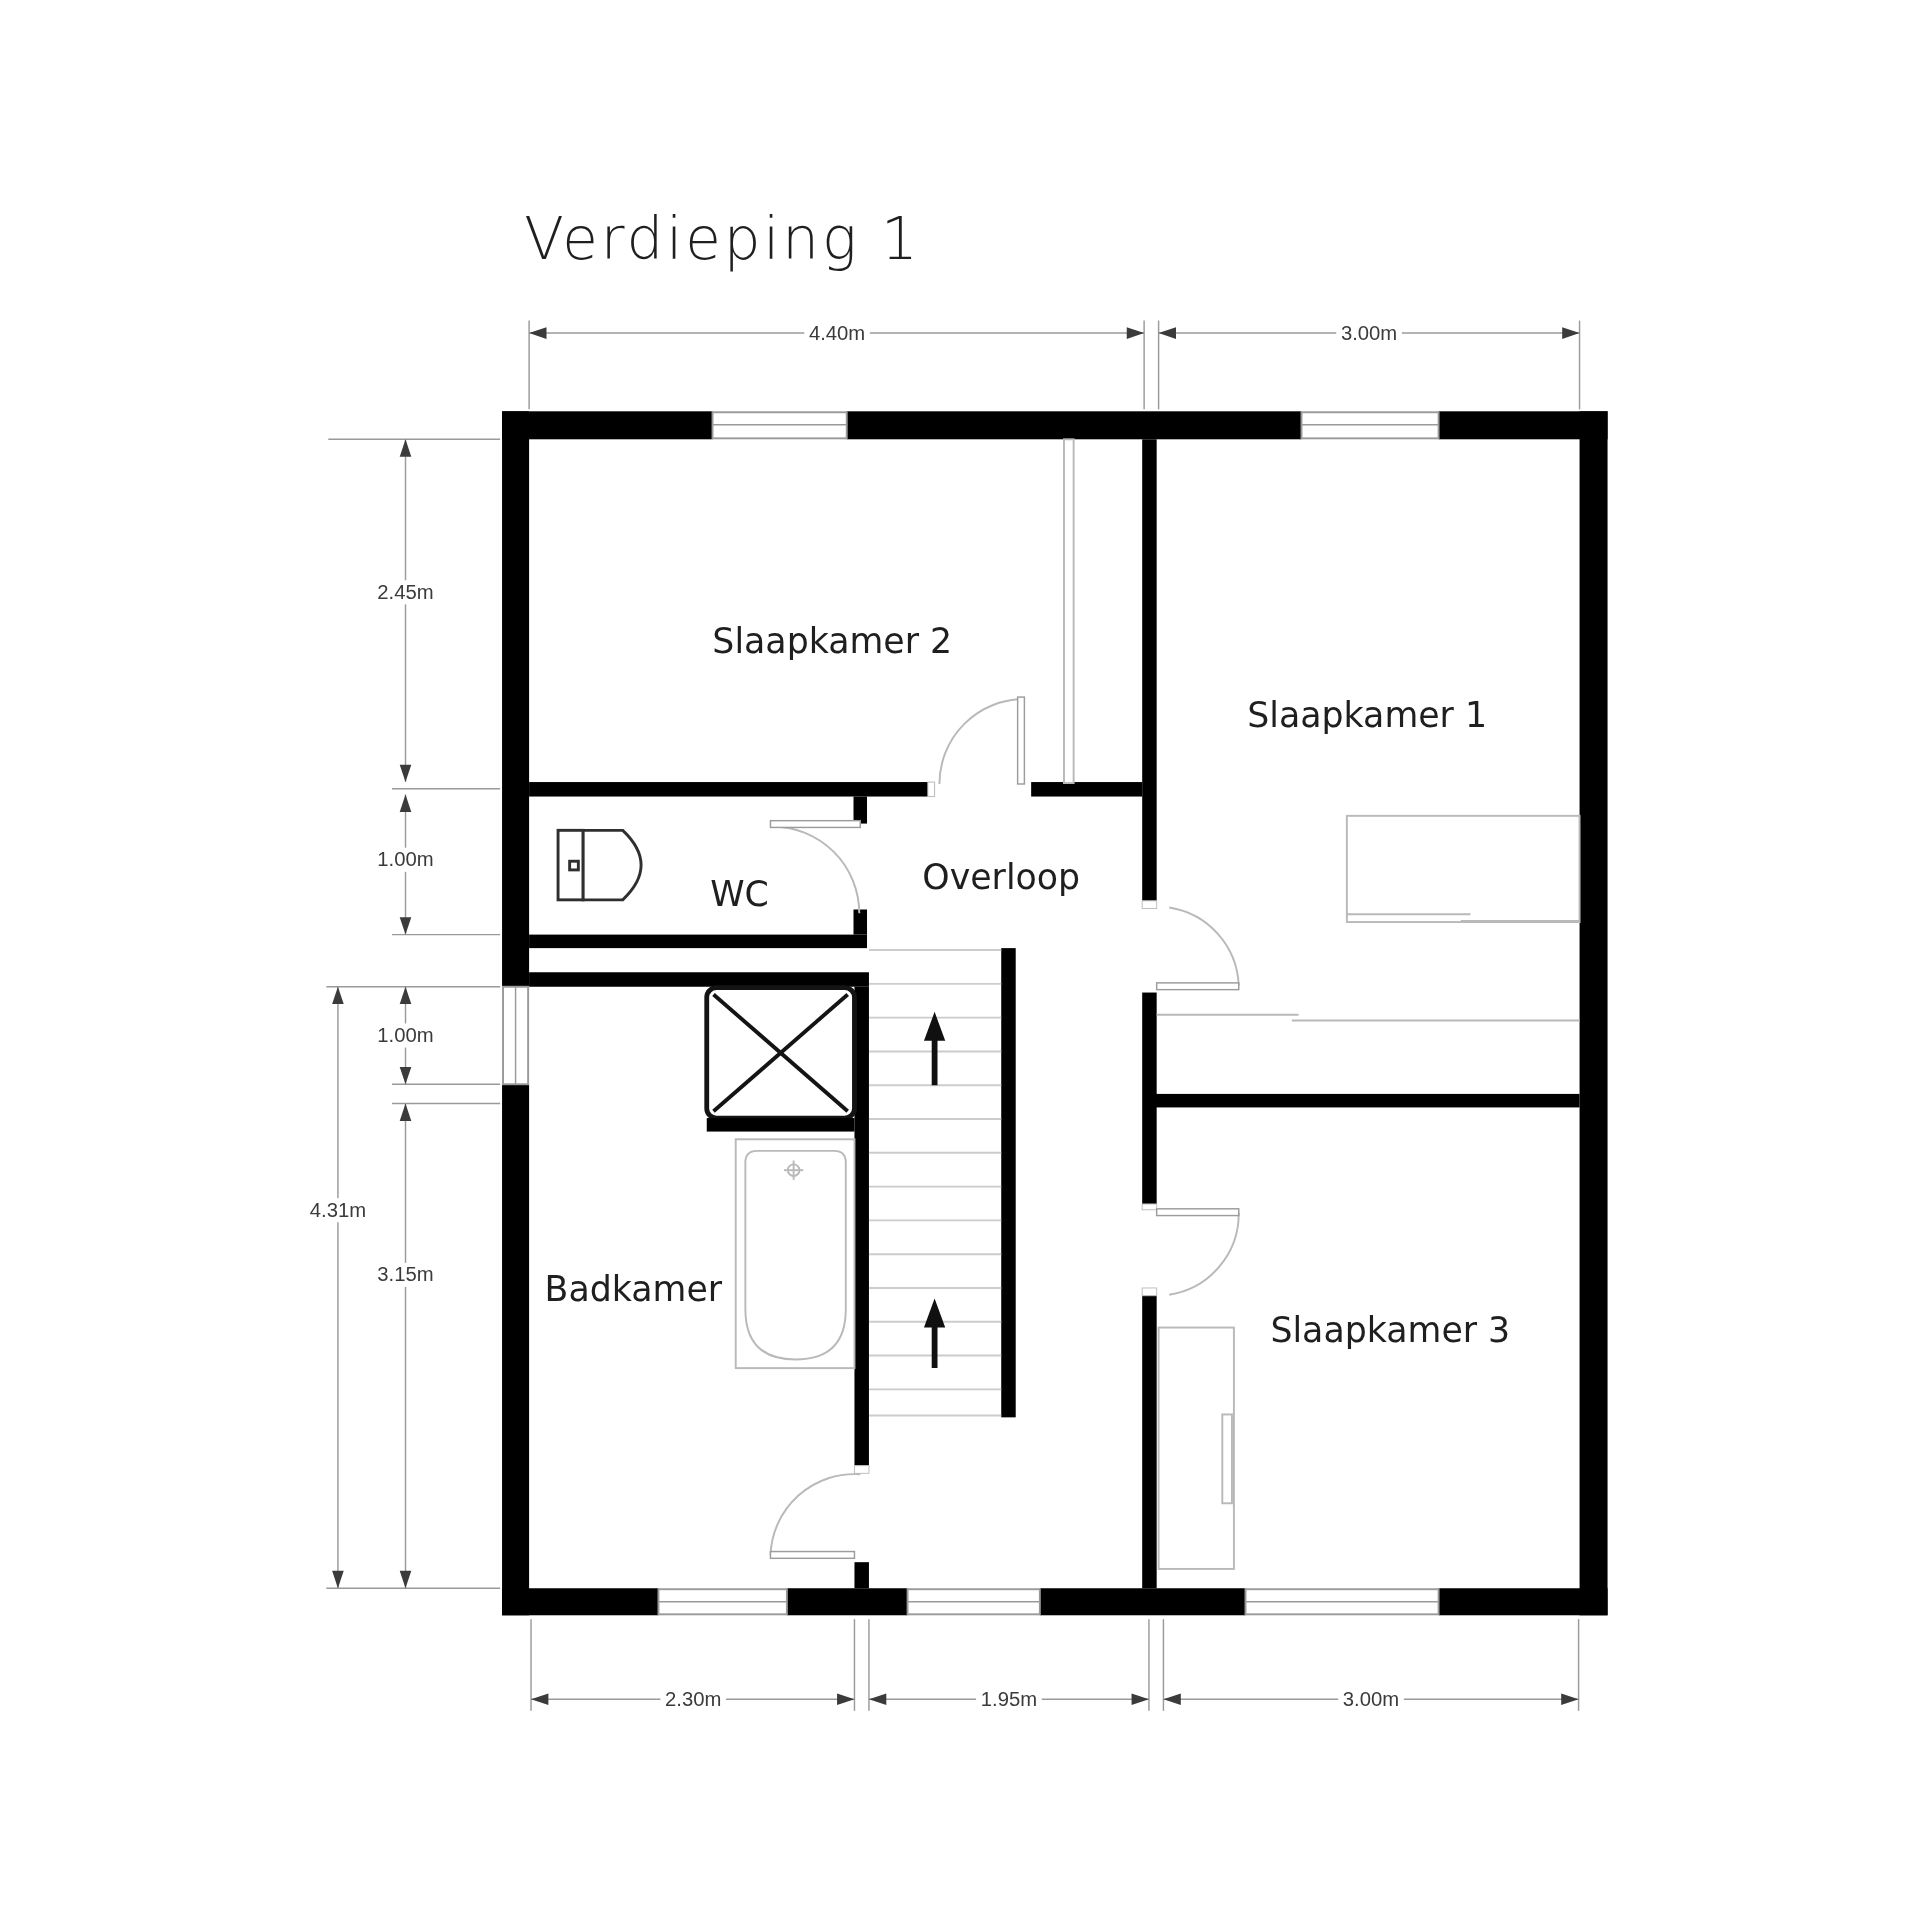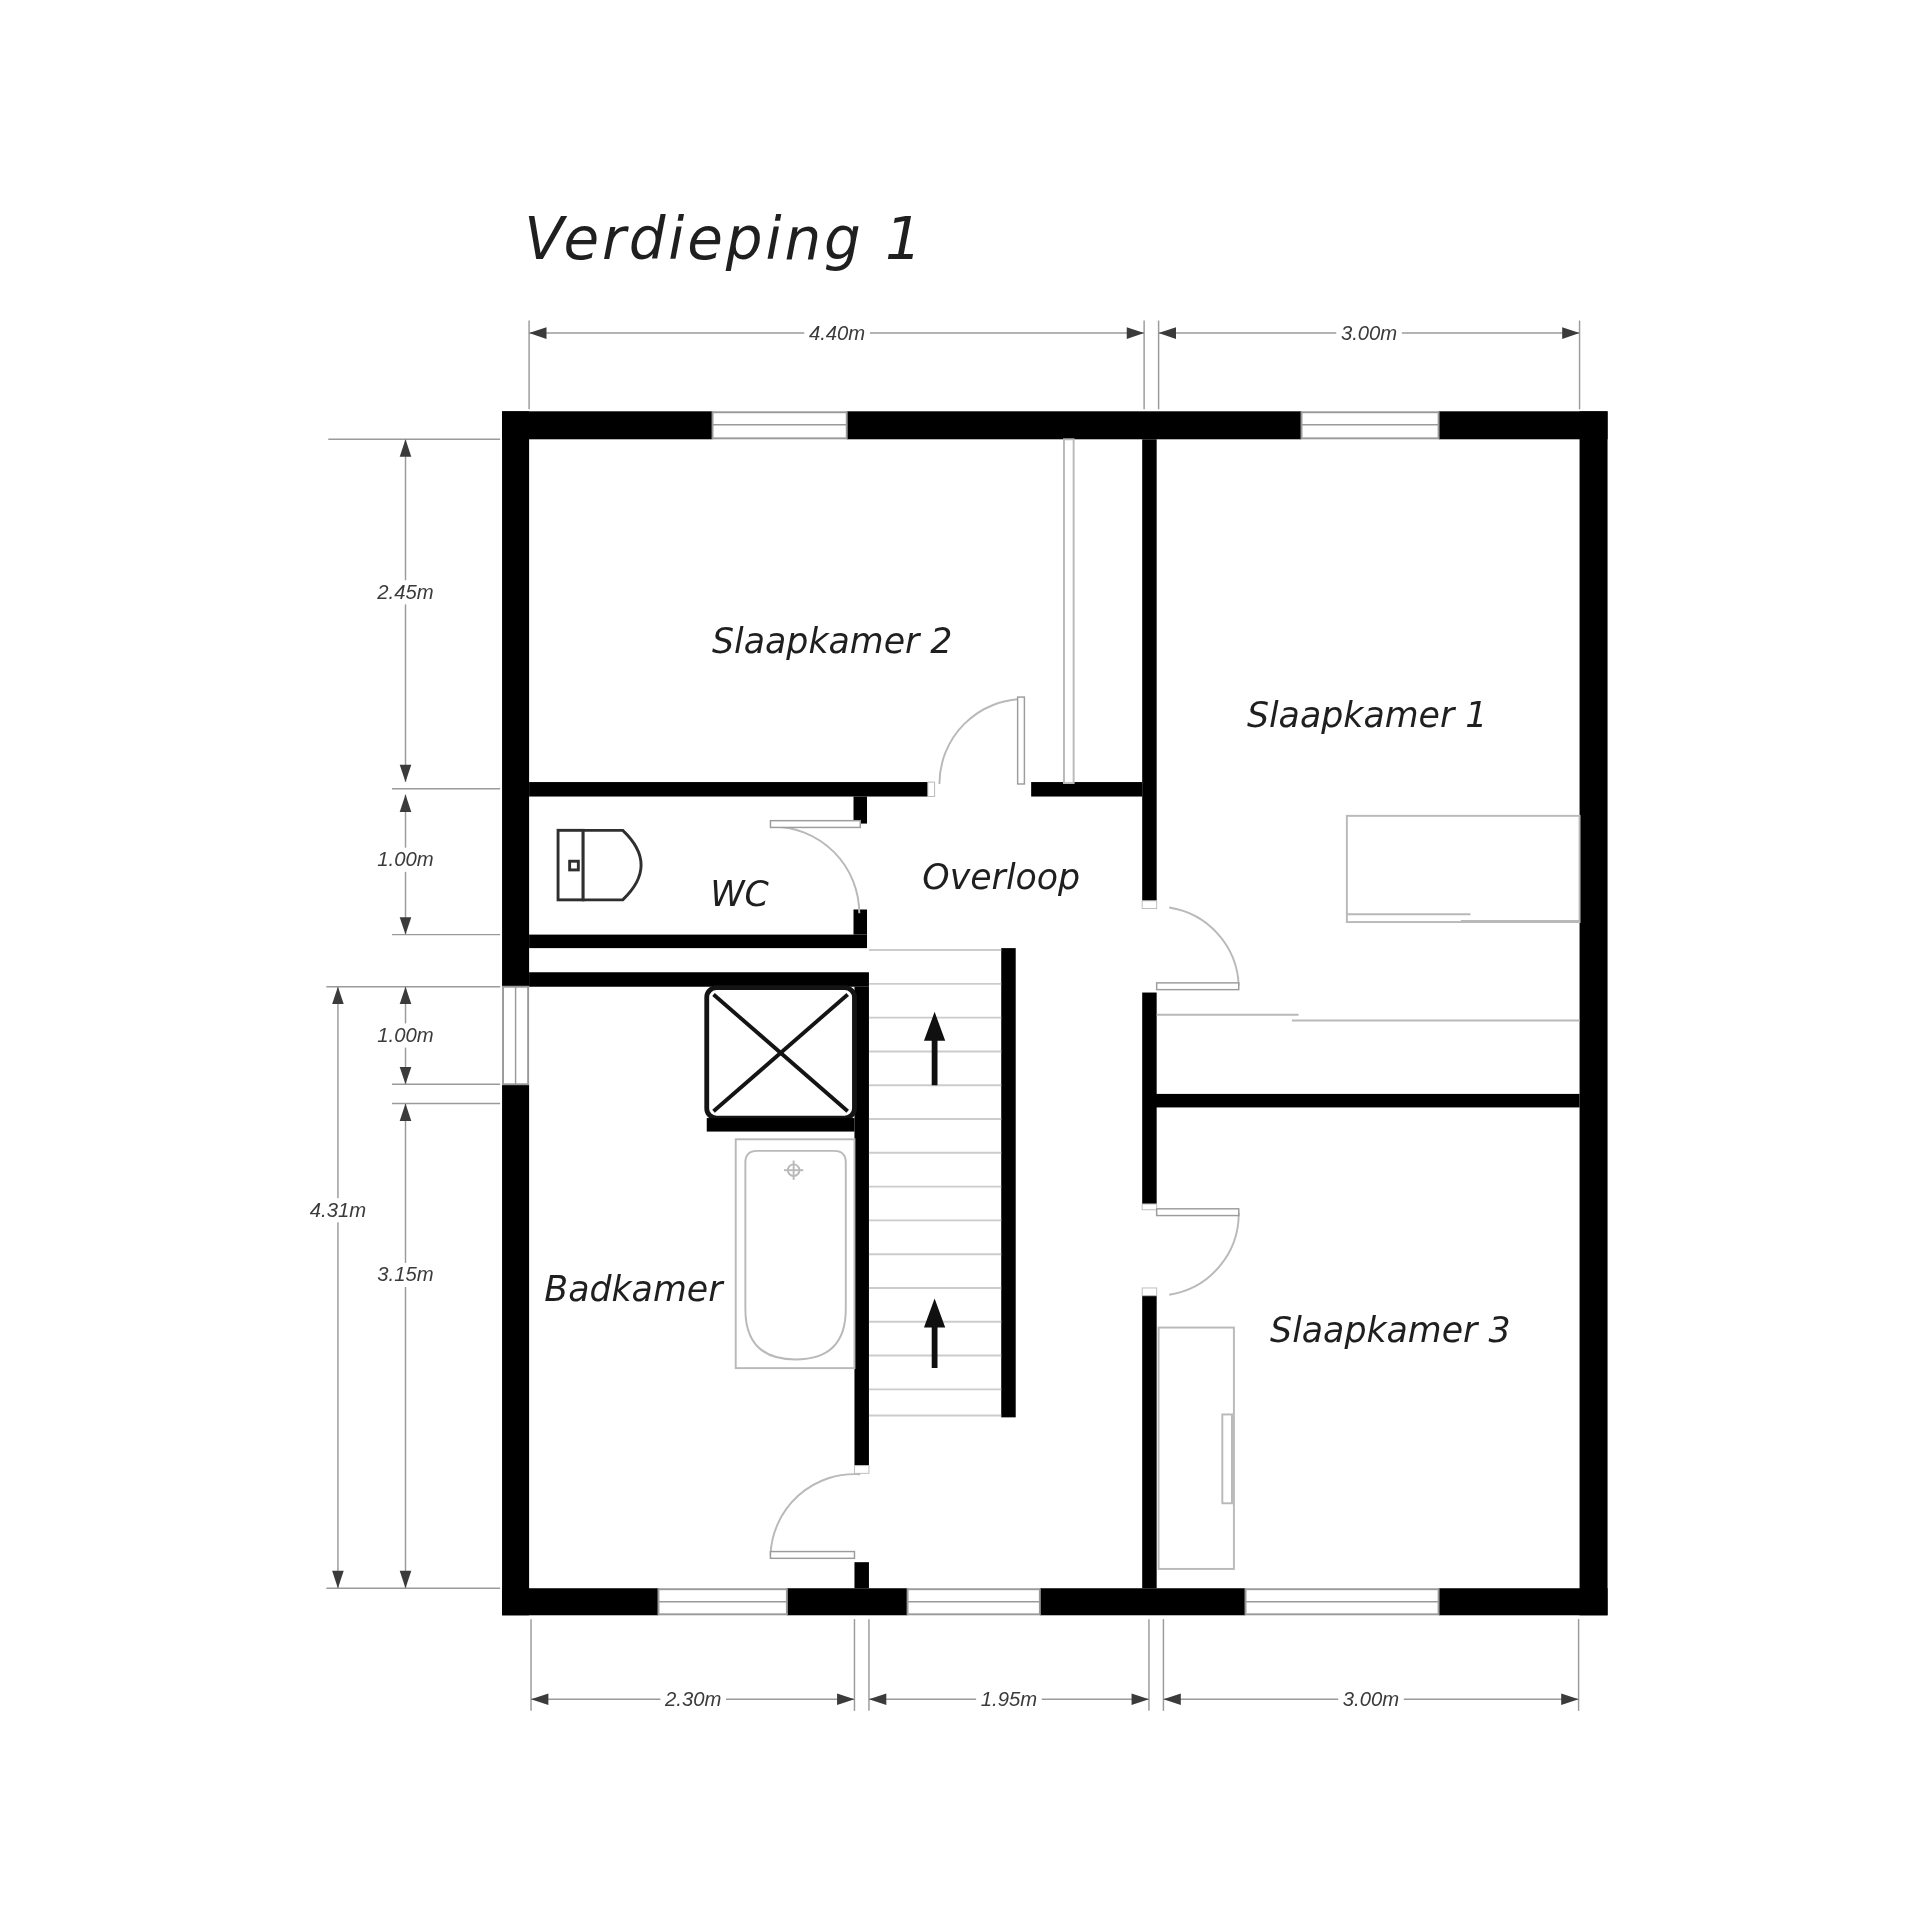--- a/index.html
+++ b/index.html
@@ -1,16 +1,16 @@
 <!DOCTYPE html>
 <html style="--background: #ffffff; --wall: #000000; --line_light: #b9b9b9; --line_dark: #2f2f2f; --dim_line: #9a9a9a; --dim_text: #3b3b3b; --label_text: #1f1f1f;"><head>
 <meta charset="utf-8">
 <style>
   html,body{margin:0;padding:0;background:#fff;}
-  .page{position:relative;width:1931px;height:1931px;background:var(--background,#ffffff);overflow:hidden;font-style:italic;}
+  .page{position:relative;width:1931px;height:1931px;background:var(--background,#ffffff);overflow:hidden;}
   svg{position:absolute;left:0;top:0;}
   .wall{fill:var(--wall,#000000);}
   .jamb{fill:#ffffff;stroke:#bdbdbd;stroke-width:1;}
   .win{fill:#ffffff;stroke:var(--dim_line,#9a9a9a);stroke-width:2;}
   .winline{stroke:var(--dim_line,#9a9a9a);stroke-width:1.5;fill:none;}
   .arc{fill:none;stroke:var(--line_light,#b9b9b9);stroke-width:2;}
   .leaf{fill:#ffffff;stroke:#9c9c9c;stroke-width:1.5;}
   .furn{fill:#ffffff;stroke:var(--line_light,#b9b9b9);stroke-width:2;}
   .furnline{stroke:var(--line_light,#b9b9b9);stroke-width:2;fill:none;}
   .furndark{fill:#ffffff;stroke:var(--line_dark,#2f2f2f);stroke-width:3;}

